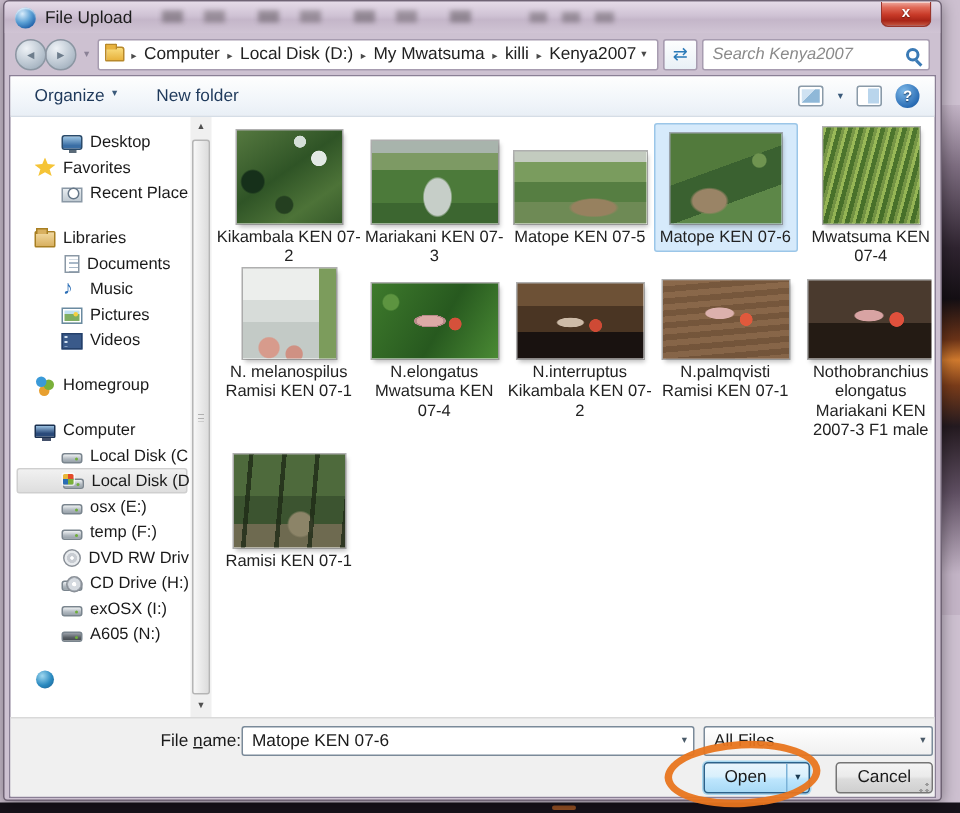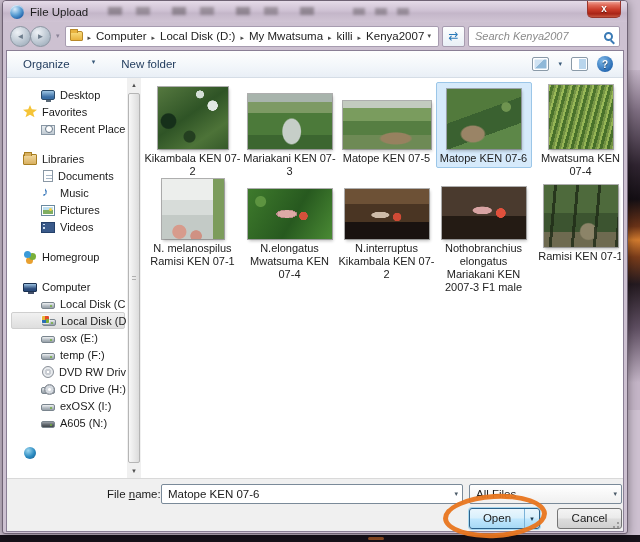--- a/index.html
+++ b/index.html
@@ -67,21 +67,21 @@
   .mag-icon::after { content:""; position:absolute; width:5px; height:2px; background:#3a7ab5;
     transform:rotate(45deg); left:4px; top:7px; }
 
   
   .content { margin:0 3px 3px; height:482px; background:#fff; border:1px solid #8a7f95;
     display:flex; flex-direction:column; }
 
   .toolbar { height:27px; flex:none; display:flex; align-items:center; padding:0 10px; gap:14px;
     font-size:11.5px; color:#1e395b;
     background:linear-gradient(180deg,#fefefe,#f2f6fa 60%,#e9eff6); border-bottom:1px solid #d5dde6; }
-  .tb-btn { display:flex; align-items:flex-start; gap:22px; padding:3px 6px; cursor:pointer; }
+  .tb-btn { display:flex; align-items:flex-start; gap:5px; padding:3px 6px; cursor:pointer; }
   .tb-arrow { font-size:7px; color:#3a5a7a; }
   .tb-right { margin-left:auto; display:flex; align-items:center; gap:9px; }
   .views-icon { width:17px; height:14px; border:1px solid #8a9aa8; border-radius:2px;
     background:linear-gradient(135deg,#cfe2f2 0 45%,#8fb8d8 45% 100%); box-shadow:inset 0 0 0 1.5px #fff; }
   .preview-icon { width:17px; height:14px; border:1px solid #8a9aa8; border-radius:2px;
     background:linear-gradient(90deg,#fff 0 45%,#b9d5ec 45%); box-shadow:inset 0 0 0 1px #fff; }
   .help-icon { width:16px; height:16px; border-radius:50%;
     background:radial-gradient(circle at 35% 30%,#7db8e8,#2a6db5 70%,#1a4f8a);
     color:#fff; font-size:10px; font-weight:bold; display:flex; align-items:center; justify-content:center;
     text-shadow:0 1px 1px #12365c; }
@@ -434,20 +434,26 @@
               <div class="caption">N.elongatus Mwatsuma KEN 07-4</div>
             </div>
             <div class="tile r2">
               <div class="thumbwrap">
                 <div class="thumb t-fish-darkwood"></div>
               </div>
               <div class="caption">N.interruptus Kikambala KEN 07-2</div>
             </div>
             <div class="tile r2">
               <div class="thumbwrap">
+                <div class="thumb t-fish-wood"></div>
+              </div>
+              <div class="caption">N.palmqvisti Ramisi KEN 07-1</div>
+            </div>
+            <div class="tile r2">
+              <div class="thumbwrap">
                 <div class="thumb t-fish-dark"></div>
               </div>
               <div class="caption">Nothobranchius elongatus Mariakani KEN 2007-3 F1 male</div>
             </div>
             <div class="tile r3">
               <div class="thumbwrap">
                 <div class="thumb t-ramisi"></div>
               </div>
               <div class="caption">Ramisi KEN 07-1</div>
             </div>

